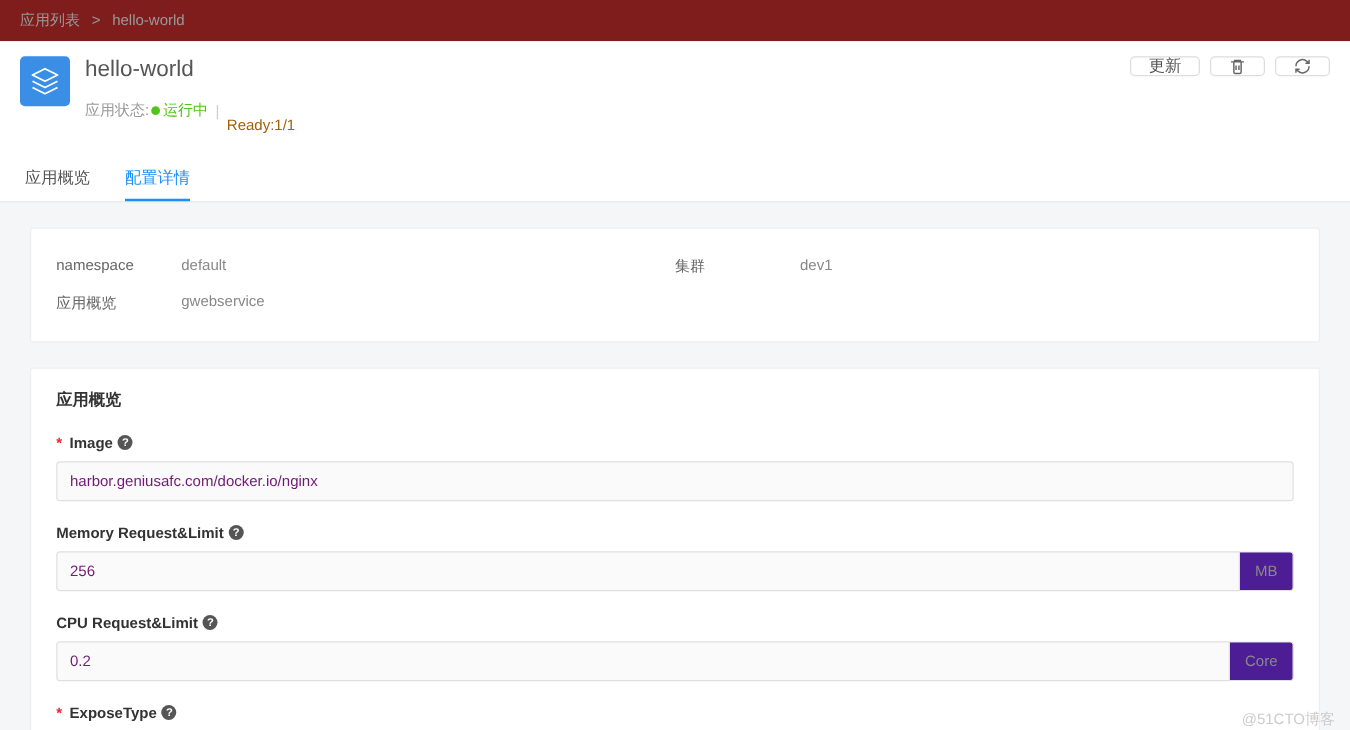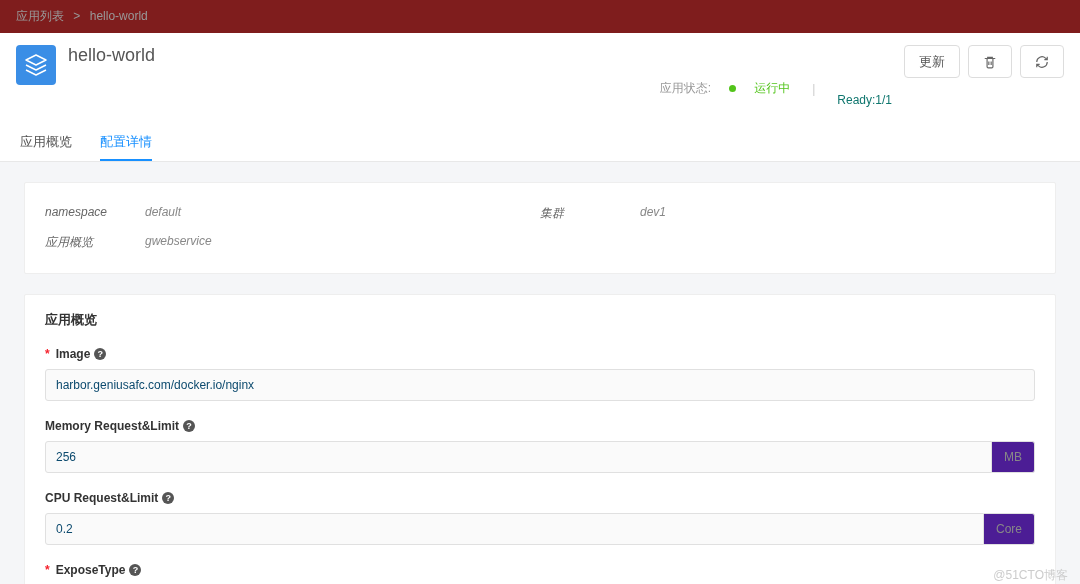--- a/index.html
+++ b/index.html
@@ -35,60 +35,60 @@
       border-radius: 4px;
       display: flex; align-items: center; justify-content: center;
       color: #fff;
     }
     .title-block { flex: 1; }
     .title-row {
       font-size: 18px; color: #555; font-weight: 400;
     }
     .status-row {
       margin-top: 4px; color: #999; font-size: 12px;
-      display: flex; align-items: center; gap: 18px; justify-content: flex-end;
+      display: flex; align-items: center; gap: 2px;
     }
     .dot-green { width: 7px; height: 7px; background: #52c41a; border-radius: 50%; display: inline-block; }
     .status-text { color: #52c41a; }
     .pipe { color: #ccc; margin: 0 4px; }
-    .ready-text { color: #0f766e; margin-top: 23px; }
+    .ready-text { color: #a16207; margin-top: 23px; }
 
     .actions { display: flex; gap: 8px; }
     .btn {
       border: 1px solid #ddd; background: #fff; color: #555;
       border-radius: 4px; padding: 6px 14px; font-size: 13px;
       cursor: pointer; display: flex; align-items: center; justify-content: center;
-      min-width: 36px; height: 33px;
+      min-width: 36px; height: 16px;
     }
     .iconbtn svg { width: 14px; height: 14px; stroke: #666; }
 
     .tabs { display: flex; gap: 28px; margin-top: 16px; padding: 0 4px; align-items: center; }
     .tab { padding: 10px 0 8px 0; color: #555; font-size: 13px; border-bottom: 2px solid transparent; cursor: pointer; }
     .tab.active { color: #1890ff; border-bottom-color: #1890ff; }
 
     .content { padding: 20px 24px; display: flex; flex-direction: column; gap: 20px; }
     .card { background: #fff; border: 1px solid #eee; border-radius: 2px; padding: 16px 20px; }
     .card-title { font-size: 13px; font-weight: 600; color: #333; margin-bottom: 18px; }
-    .info-grid { display: flex; flex-wrap: wrap; font-style: italic; }
+    .info-grid { display: flex; flex-wrap: wrap; }
     .info-row { width: 50%; display: flex; padding: 6px 0; font-size: 12px; }
     .info-label { width: 100px; color: #666; }
     .info-value { color: #888; }
 
     .form-group { margin-bottom: 18px; }
     .form-label { display: flex; align-items: center; gap: 4px; font-size: 12px; font-weight: 600; color: #333; margin-bottom: 8px; }
     .req { color: #f5222d; margin-right: 2px; }
     .help-icon { width: 12px; height: 12px; background: #555; border-radius: 50%; color: #fff; font-size: 9px; display: inline-flex; align-items: center; justify-content: center; line-height: 1; }
     .input-wrap { position: relative; display: flex; }
     .input {
       flex: 1;
       border: 1px solid #e0e0e0; border-radius: 3px;
       padding: 8px 10px; font-size: 12px; color: #aaa;
       background: #fafafa;
     }
-    .input.readonly { color: #0c4a6e; }
+    .input.readonly { color: #701a75; }
     .suffix {
       border: 1px solid #e0e0e0; border-left: none; border-radius: 0 3px 3px 0;
       padding: 8px 12px; font-size: 12px; color: #888; background: #4c1d95;
     }
     .input.with-suffix { border-radius: 3px 0 0 3px; }
 
     .watermark {
       position: fixed; bottom: 0; right: 12px;
       color: #ccc; font-size: 12px;
     }

